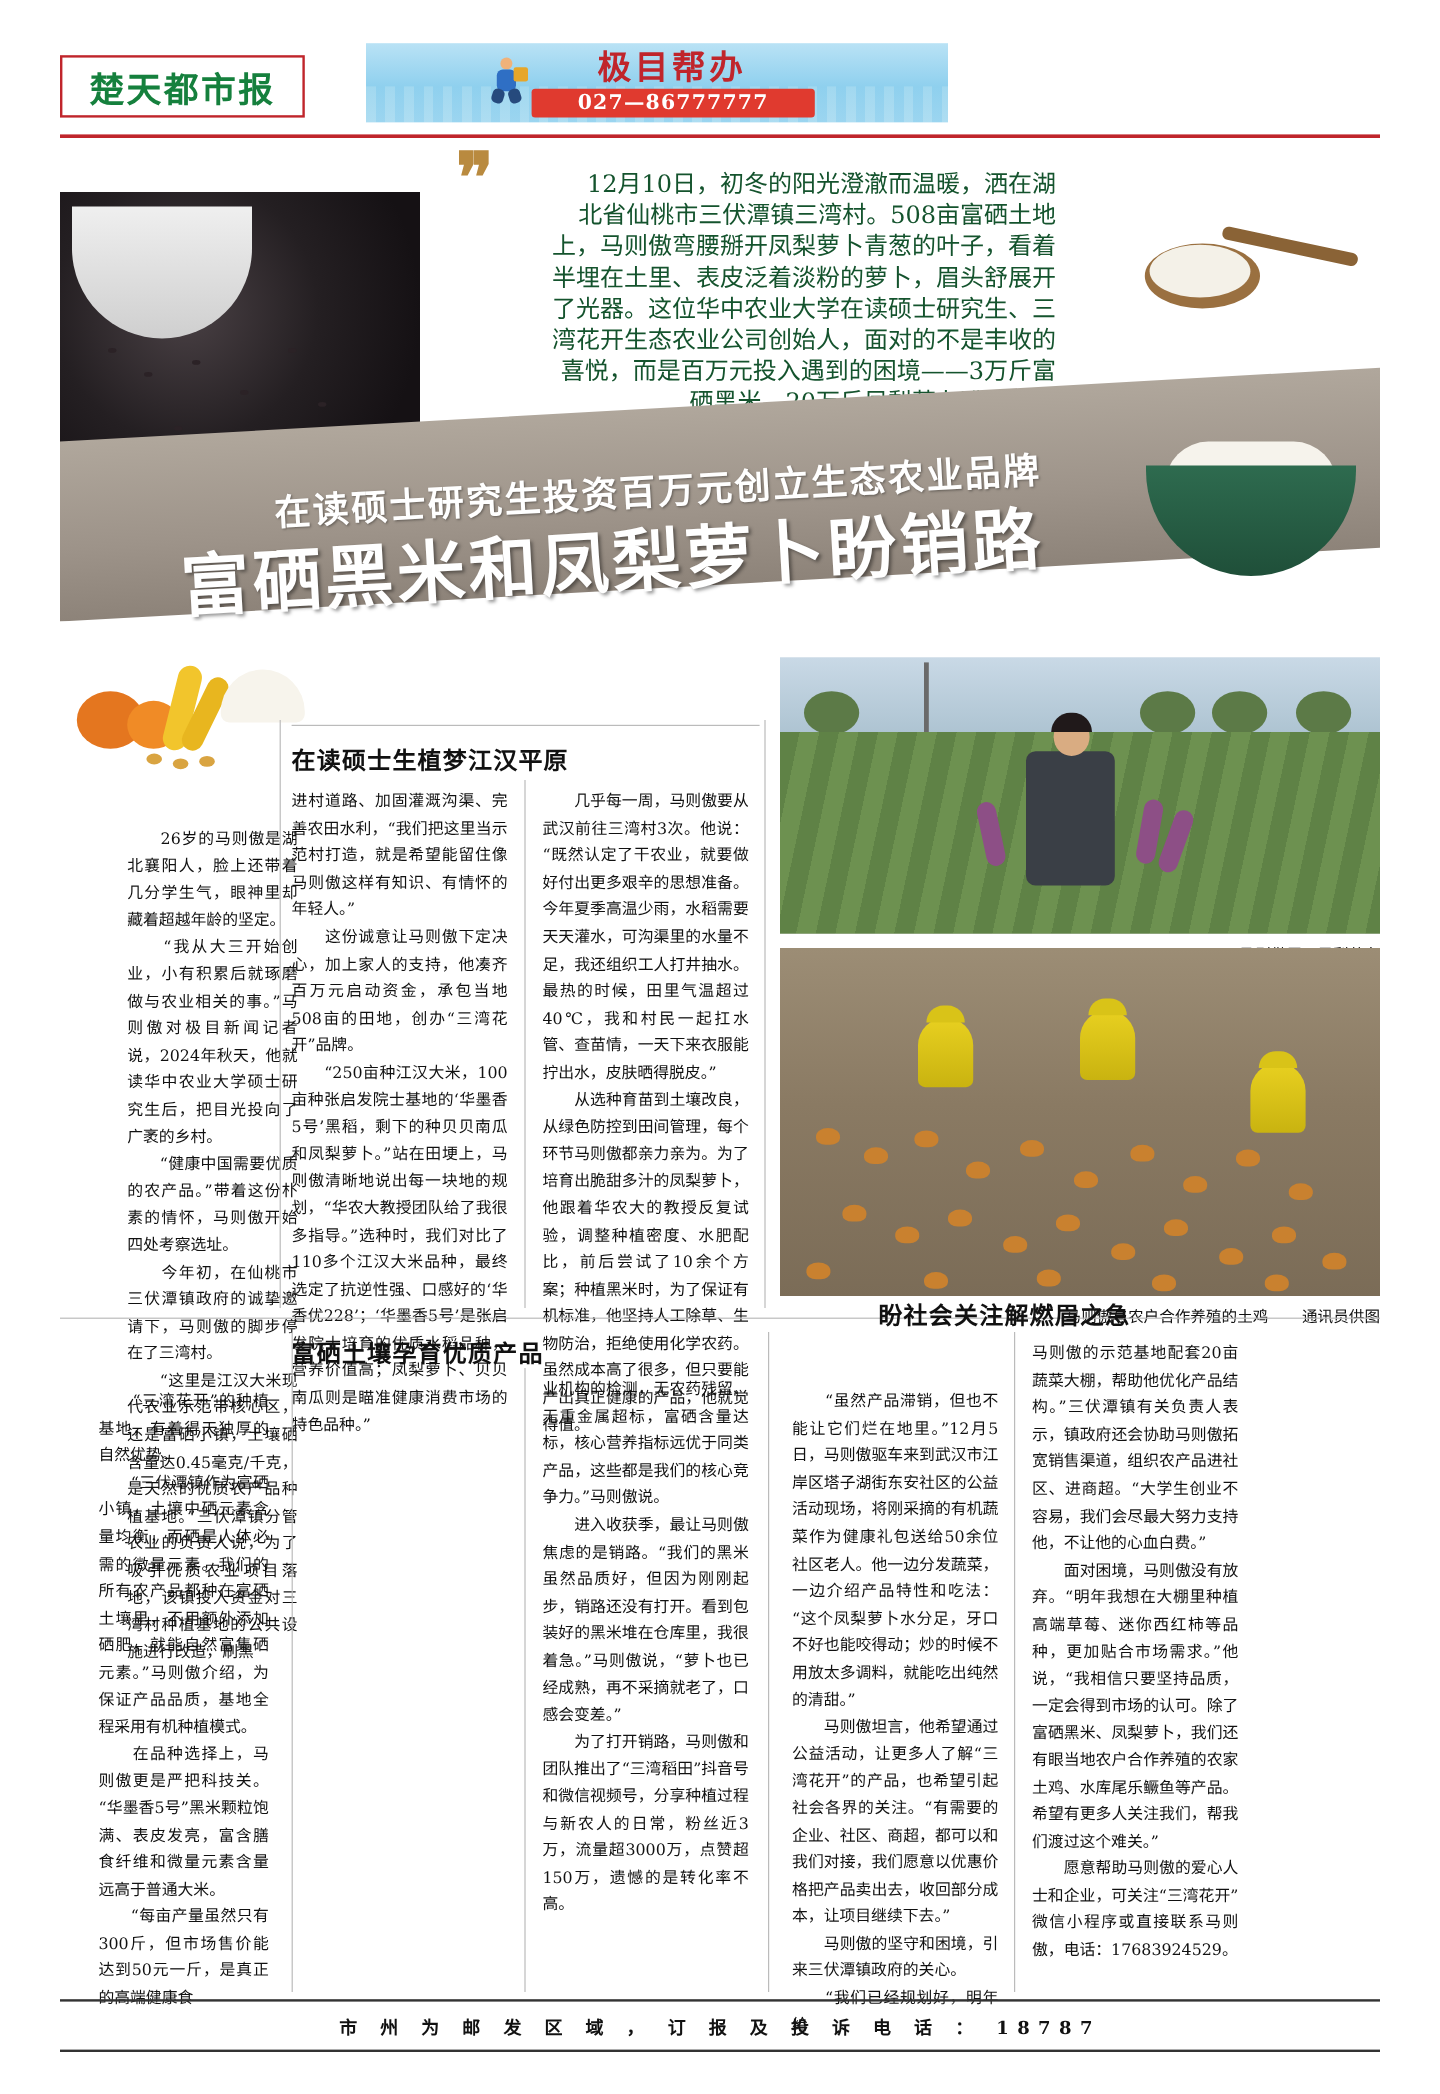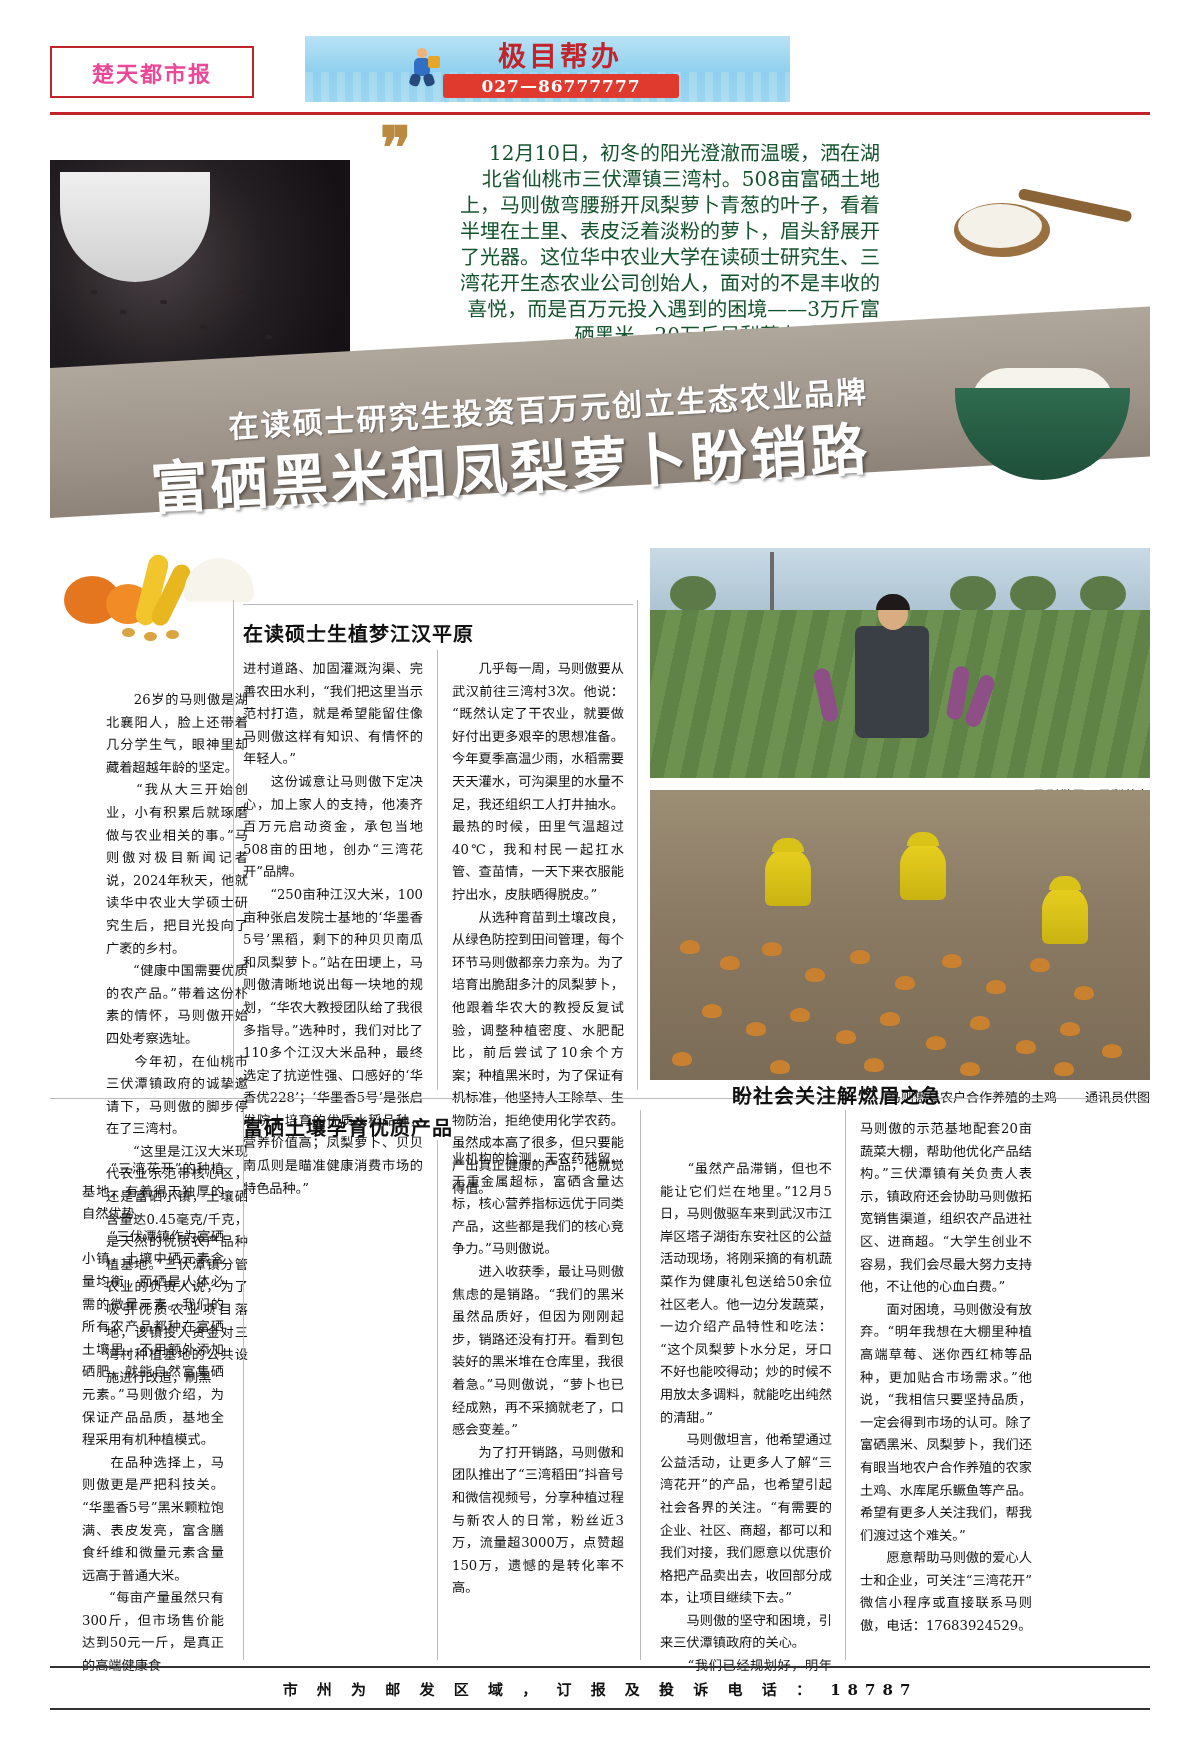--- a/index.html
+++ b/index.html
@@ -10,21 +10,21 @@
     color:#111;
     position:relative;
     overflow:hidden;
   }
   .page{position:relative;width:1200px;height:1745px;background:#fff;}
 
   
   .masthead{position:absolute;left:0;top:0;width:1200px;height:118px;}
   .logo-box{position:absolute;left:50px;top:46px;width:200px;height:48px;
     border:2px solid #c0252b;background:#fff;display:flex;align-items:center;justify-content:center;}
-  .logo-text{color:#ec4899;font-size:22px;font-weight:bold;letter-spacing:2px;
+  .logo-text{color:#15803d;font-size:29px;font-weight:bold;letter-spacing:2px;
     font-family:"DejaVu Serif","Liberation Serif",serif;}
   .banner{position:absolute;left:305px;top:36px;width:485px;height:66px;
     background:linear-gradient(180deg,#b9e2f5 0%,#8fd0ee 55%,#cdeaf8 100%);
     overflow:hidden;}
   .banner .sky-city{position:absolute;left:0;bottom:0;width:485px;height:30px;
     background:repeating-linear-gradient(90deg,#a6daf0 0 8px,#8fd0ee 8px 16px);opacity:.8;}
   .banner .rider{position:absolute;left:95px;top:8px;width:48px;height:48px;}
   .banner-title{position:absolute;left:160px;top:4px;width:190px;height:34px;
     color:#c0252b;font-size:28px;font-weight:bold;letter-spacing:3px;text-align:center;line-height:34px;}
   .banner-phone{position:absolute;left:138px;top:38px;width:236px;height:24px;

